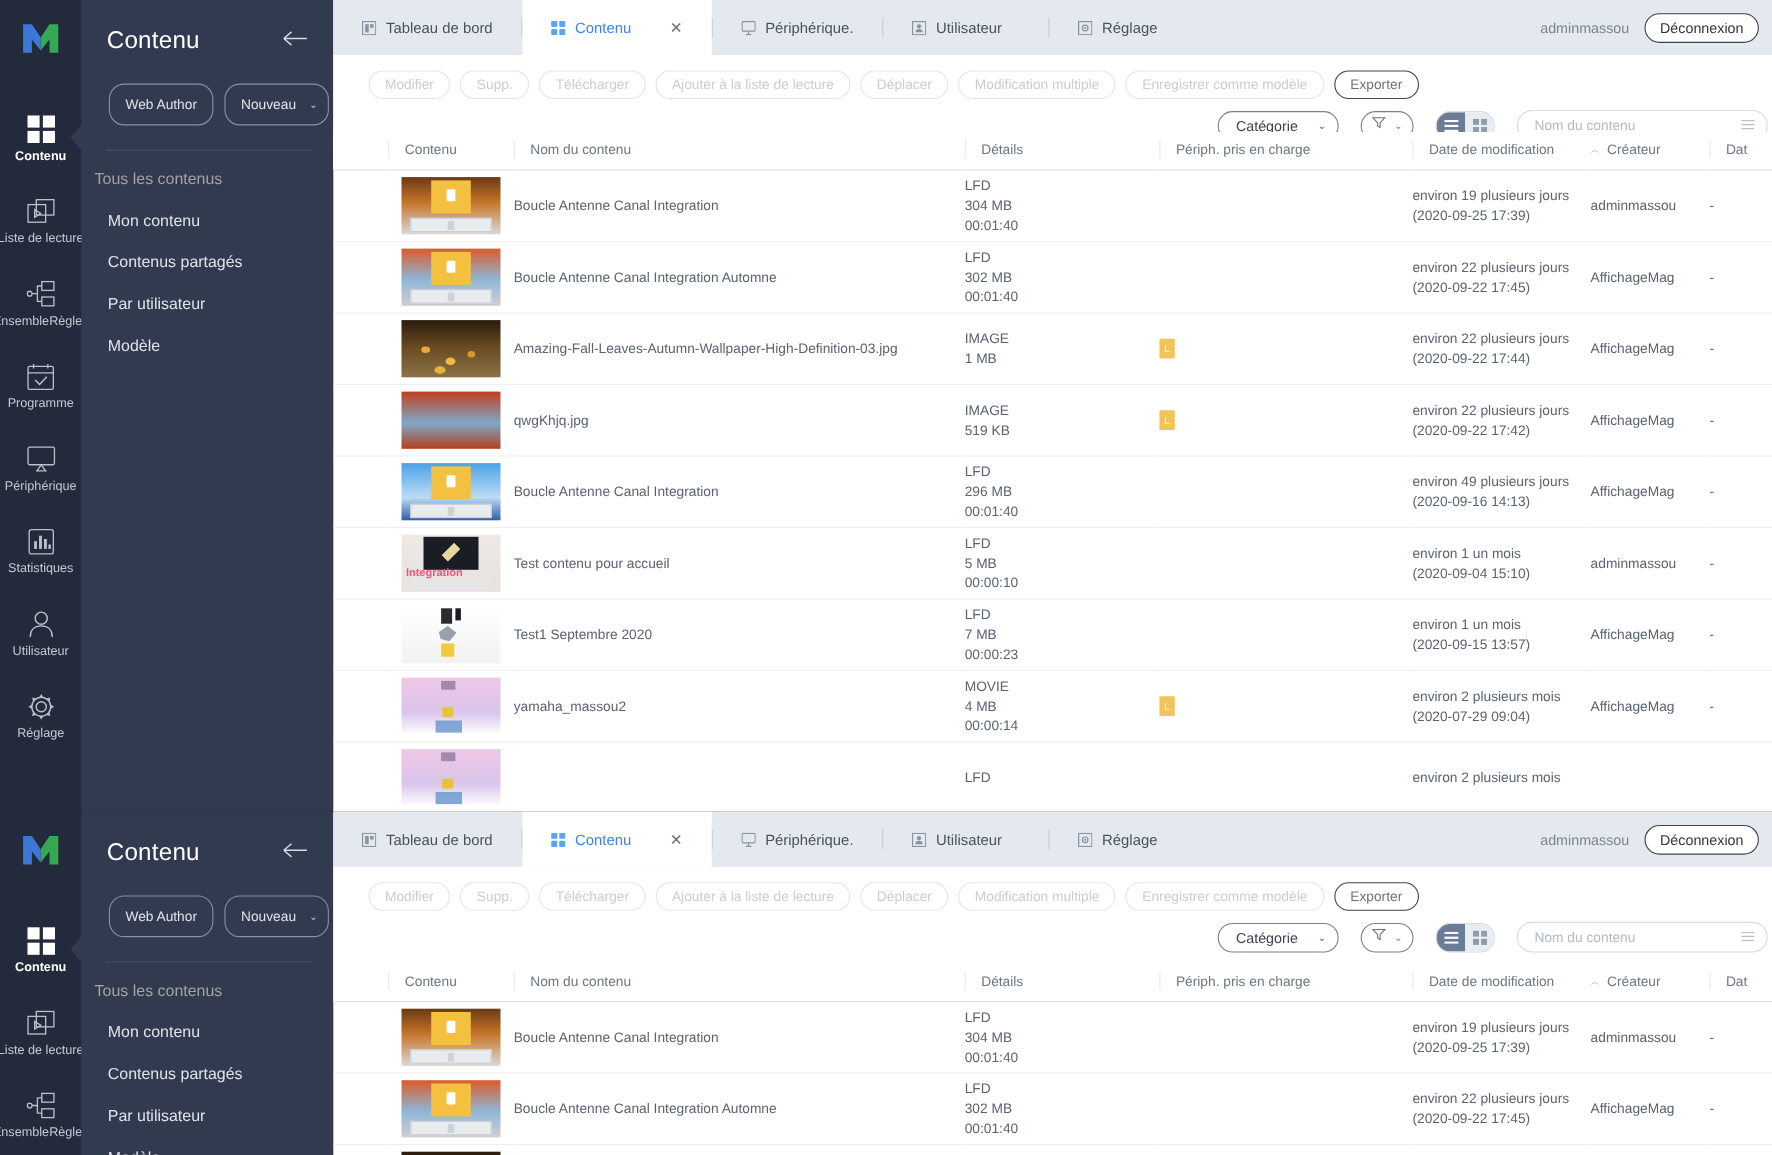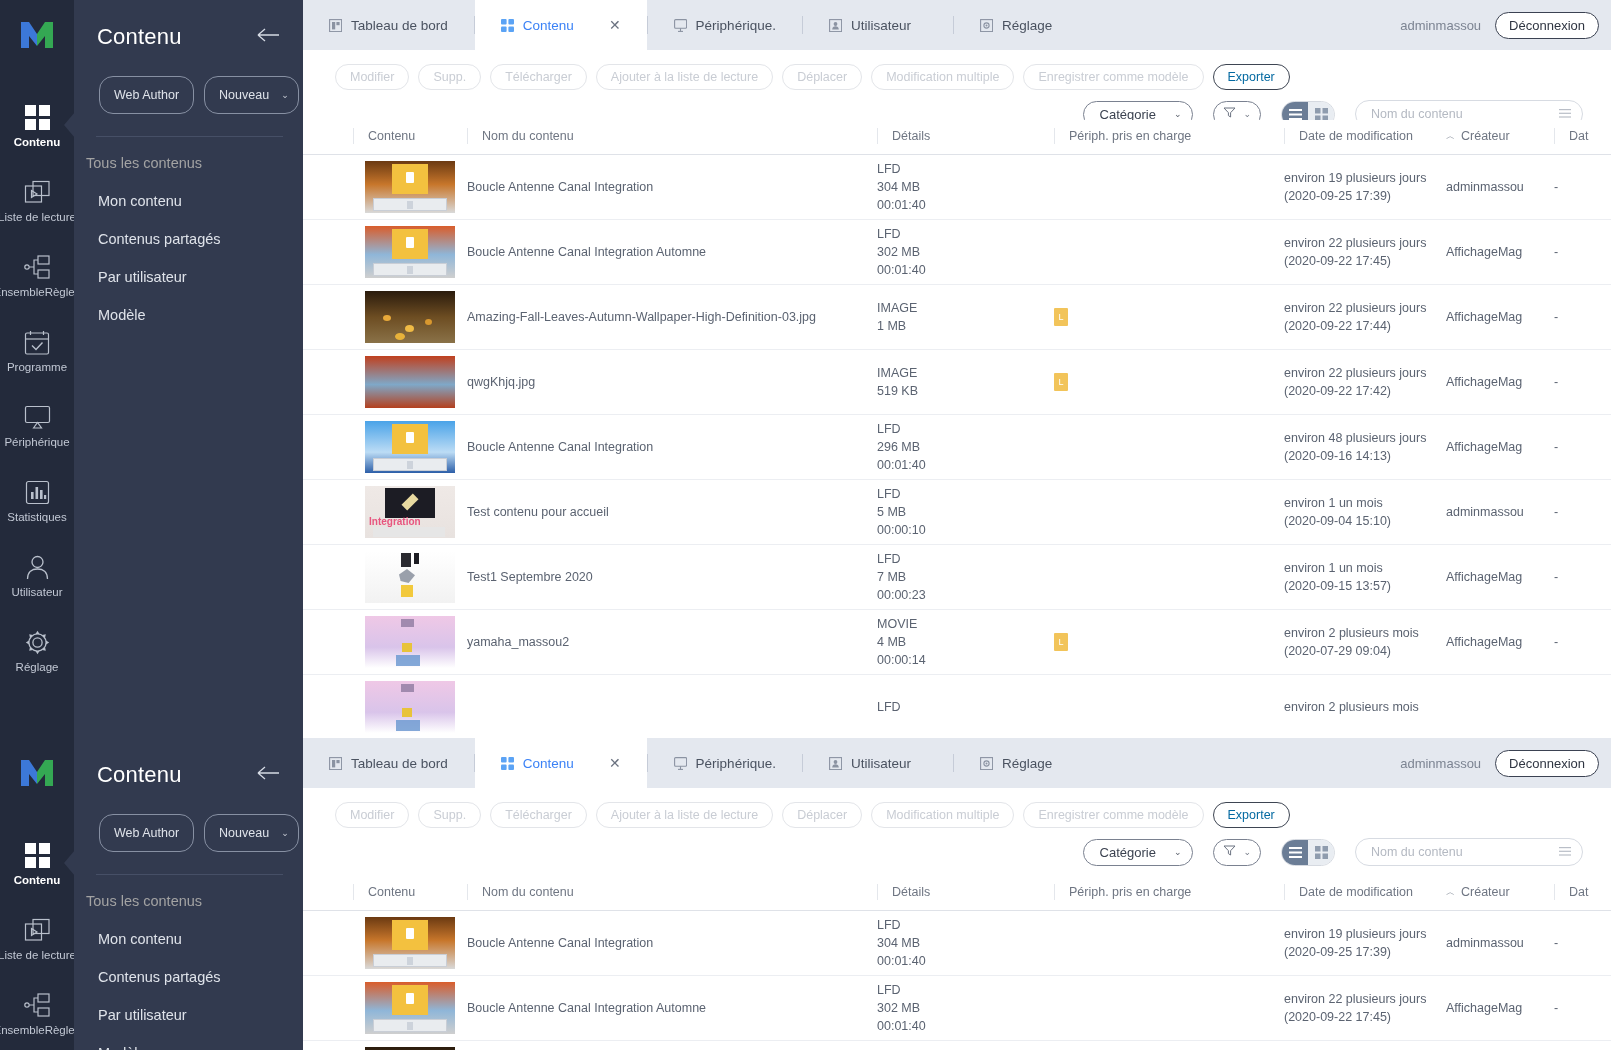--- a/index.html
+++ b/index.html
@@ -98,24 +98,24 @@
   }
 
   
   .toolbar { padding: 14px 0 0 0; background: #fff; }
   .toolbar-row1 { display: flex; gap: 9px; padding-left: 32px; align-items: flex-end; }
   .tb-btn {
     border: 1px solid #e3e5e9; border-radius: 15px; background: #fff;
     color: #c9cdd4; font-size: 12.5px; height: 26px; padding: 0 14px;
     display: flex; align-items: center; cursor: default; white-space: nowrap;
   }
-  .tb-btn.enabled { border-color: #3e4552; color: #0369a1; cursor: pointer; }
+  .tb-btn.enabled { border-color: #3e4552; color: #737373; cursor: pointer; }
   .toolbar-row2 {
     display: flex; align-items: center; gap: 20px; justify-content: flex-end;
-    padding: 10px 28px 10px 0;
+    padding: 10px 4px 10px 0;
   }
   .select-pill {
     border: 1px solid #7a8190; border-radius: 15px; height: 27px;
     display: flex; align-items: center; justify-content: space-between;
     gap: 18px; padding: 0 11px 0 16px; font-size: 13px; color: #3b4250;
     min-width: 92px; cursor: pointer; background: #fff;
   }
   .filter-pill {
     border: 1px solid #7a8190; border-radius: 15px; height: 27px;
     display: flex; align-items: center; gap: 7px; padding: 0 9px;
@@ -611,21 +611,21 @@
                   </div>
                 </td>
                 <td class="cell-pad"><span>Boucle Antenne Canal Integration</span></td>
                 <td class="cell-pad">
                   <div class="detail-line">LFD</div>
                   <div class="detail-line">296 MB</div>
                   <div class="detail-line">00:01:40</div>
                 </td>
                 <td class="cell-pad"></td>
                 <td class="cell-pad">
-                  <div class="detail-line">environ 48 plusieurs jours</div>
+                  <div class="detail-line">environ 49 plusieurs jours</div>
                   <div class="detail-line">(2020-09-16 14:13)</div>
                 </td>
                 <td class="cell-pad"><span>AffichageMag</span></td>
                 <td class="cell-pad dot-dash"><span>-</span></td>
               </tr>
               <tr>
                 <td></td>
                 <td>
                   <div style="padding:6px 0 6px 12px">
                     <div class="th-art" style="background:linear-gradient(180deg,#efe9e6 0%,#e8e2df 100%)">

